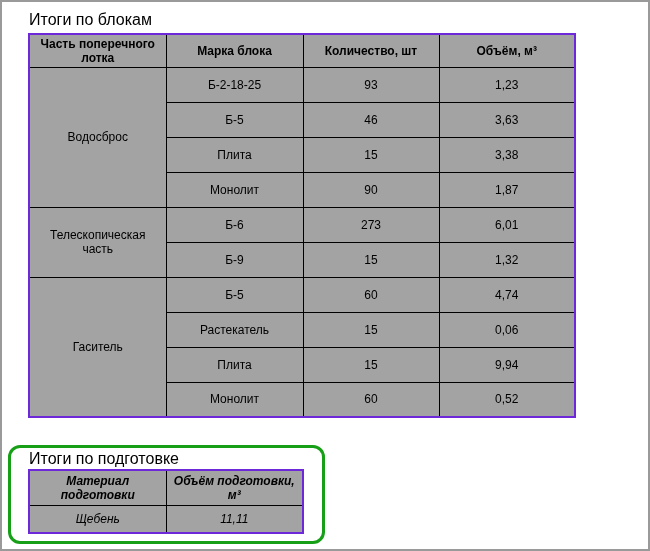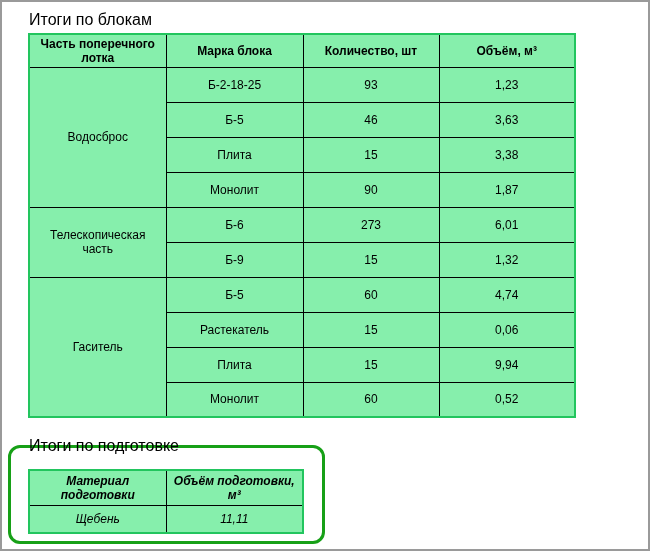--- a/index.html
+++ b/index.html
@@ -17,28 +17,28 @@
     overflow: hidden;
   }
   .section-title {
     position: absolute;
     font-size: 16px;
     line-height: 14px;
     color: #000000;
     white-space: nowrap;
   }
   #blocks-title { left: 27px; top: 11px; }
-  #prep-title   { left: 27px; top: 437px; }
+  #prep-title   { left: 27px; top: 450px; }
 
   table {
     position: absolute;
     border-collapse: collapse;
     table-layout: fixed;
-    background: #86efac;
-    border: 2px solid #22c55e;
+    background: #a3a3a3;
+    border: 2px solid #6d28d9;
   }
   th, td {
     border: 1px solid #000000;
     text-align: center;
     vertical-align: middle;
     font-size: 12px;
     line-height: 14px;
     padding: 1px 2px;
     white-space: pre-line;
     overflow: hidden;

